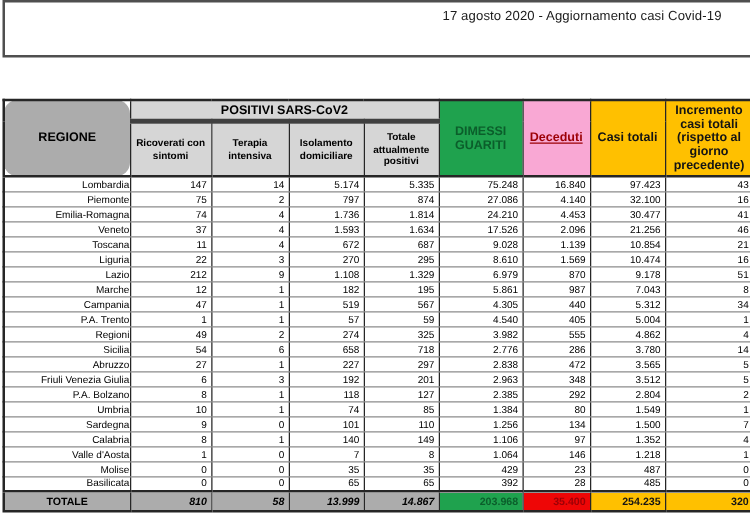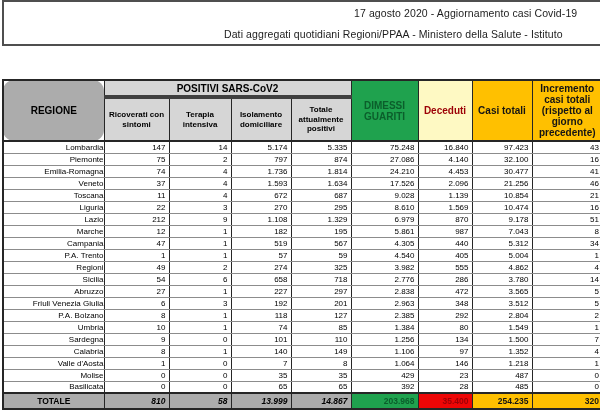--- a/index.html
+++ b/index.html
@@ -53,21 +53,21 @@
     text-align: center;
   }
   .row-group th { height: 17px; font-size: 10px; }
   .row-sub th   { height: 44px; font-size: 8px; line-height: 1.18; }
   thead .hdr-bottom { border-bottom: 2px solid #262626; }
 
   .cell-regione  { background: #acacac; font-size: 8.5px; border-radius: 11px; }
   .cell-group    { background: #d6d6d6; }
   .cell-sub      { background: #d6d6d6; font-weight: bold; }
   .cell-green    { background: #1fa24e; color: #0b5e2b; font-size: 8px; }
-  .cell-red      { background: #fef9c3; color: #9c0006; font-size: 8px; }
+  .cell-red      { background: #f9a8d4; color: #9c0006; font-size: 8px; text-decoration: underline; }
   .cell-yellow   { background: #ffc000; color: #141414; font-size: 8px; }
   .cell-yellow-sm{ background: #ffc000; color: #141414; font-size: 7.5px; padding: 0 2px; }
 
   tbody td {
     height: 12px;
     font-size: 8px;
     color: #000000;
     border-top: 1px solid #8c8c8c;
     border-bottom: 1px solid #8c8c8c;
     white-space: nowrap;
@@ -87,21 +87,20 @@
   tfoot .tot-gray  { background: #acacac; text-align: right; padding-right: 3px; font-style: italic; }
   tfoot .tot-green { background: #1fa24e; color: #0b5e2b; text-align: right; padding-right: 3px; }
   tfoot .tot-red   { background: #ee0606; color: #9c0006; text-align: right; padding-right: 3px; }
   tfoot .tot-yellow{ background: #ffc000; color: #141414; text-align: right; padding-right: 3px; }
 </style>
 </head>
 <body>
 
 <div class="top-box">
   <div class="top-line top-line-1">17 agosto 2020 - Aggiornamento casi Covid-19</div>
-  <div class="top-line top-line-2">Dati aggregati quotidiani Regioni/PPAA - Ministero della Salute - Istituto</div>
 </div>
 
 <div class="tbl-wrap">
   <table>
     <colgroup>
       <col style="width:101px">
         <col style="width:65px">
         <col style="width:62px">
         <col style="width:60px">
       <col style="width:60px">

